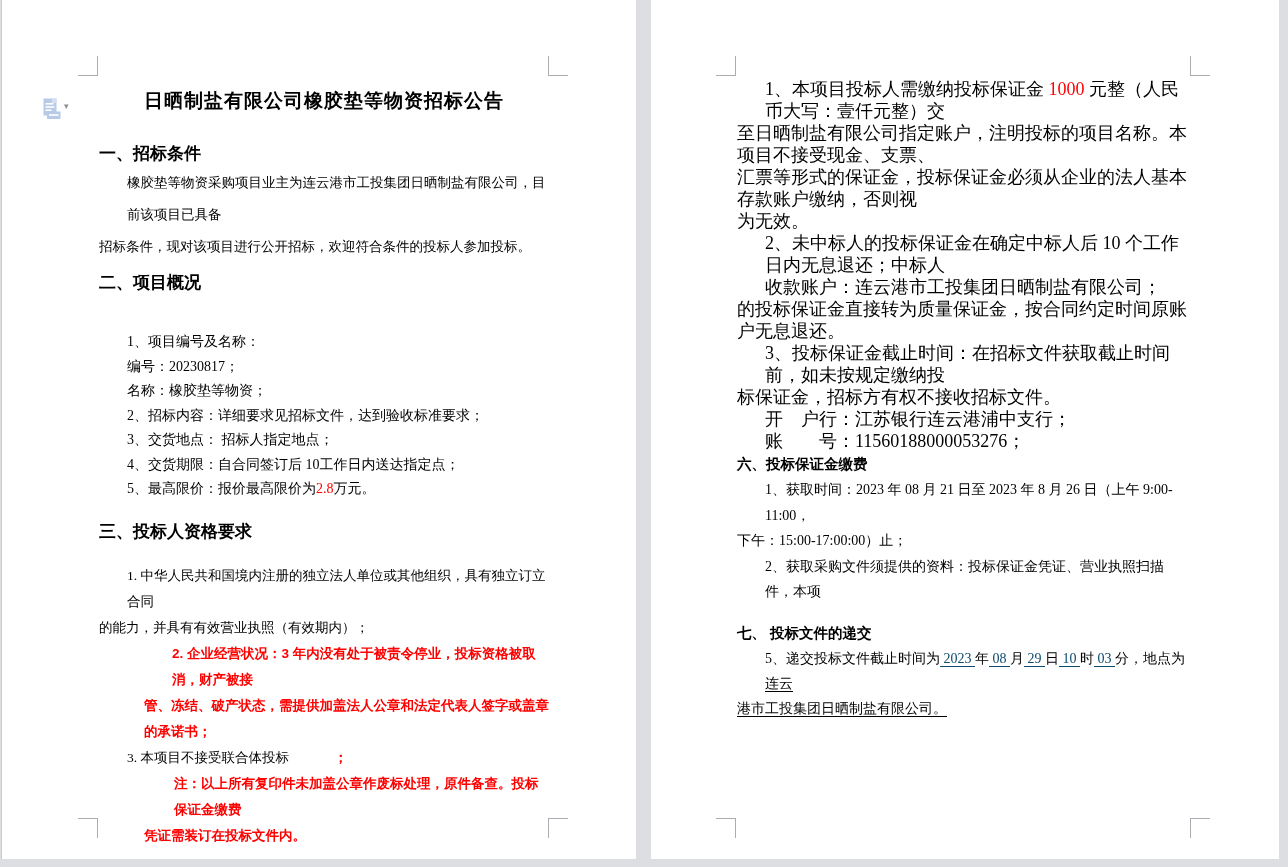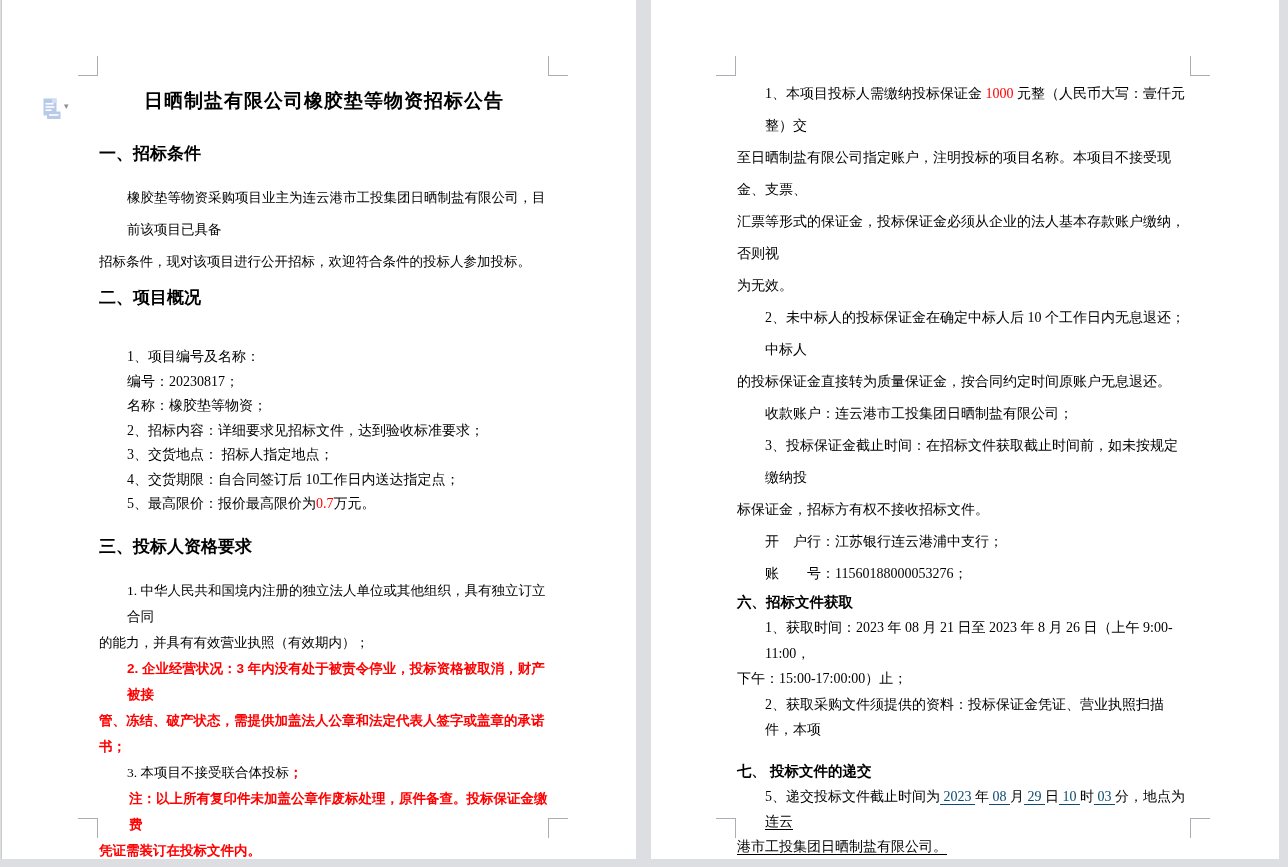--- a/index.html
+++ b/index.html
@@ -42,35 +42,35 @@
 
   
   .doc-title { padding-top:84px; font-size:19px; line-height:34px; font-weight:bold;
     text-align:center; letter-spacing:1px; white-space:nowrap;
     font-family:"Liberation Serif","DejaVu Serif",serif; }
   .h-big { margin-top:28px; font-size:17px; line-height:23px; font-weight:bold;
     font-family:"Liberation Sans","DejaVu Sans",sans-serif; }
   .h-big.h1m { margin-top:24px; }
   .h-big.h2m { margin-top:8px; }
   .h-big.h3m { margin-top:18px; }
-  .intro { margin-top:17px; font-size:13.5px; line-height:32px; }
+  .intro { margin-top:2px; font-size:13.5px; line-height:32px; }
   .s2list { margin-top:36px; font-size:14px; line-height:24.5px; }
   .s3list { margin-top:20px; font-size:13.5px; line-height:26px; }
 
   
-  .blockA { padding-top:78px; font-size:14px; line-height:32px; }
+  .blockA { padding-top:78px; font-size:18px; line-height:22px; }
   .blockB { font-size:14px; line-height:25.5px; }
   .blockC { font-size:14px; line-height:25px; }
   .h-small { font-size:14.5px; line-height:25px; font-weight:bold;
     font-family:"Liberation Sans","DejaVu Sans",sans-serif; }
   .h7m { margin-top:16px; }
 
   .red { color:#ff0000; }
   .redbold { color:#ff0000; font-weight:bold;
-    font-family:"Liberation Sans","DejaVu Sans",sans-serif; }
+    font-family:"Liberation Sans","DejaVu Sans",sans-serif;margin-left:45px; }
   .ru { color:#0c4a6e; text-decoration:underline; text-underline-offset:3px; }
   .bu { text-decoration:underline; text-underline-offset:3px; }
 </style>
 </head>
 <body>
 
 <div class="canvas">
 
   <div class="page page1">
     <div class="mark tl" style="left:76px; top:56px;"></div>
@@ -88,21 +88,21 @@
       </div>
 
       <div class="h-big h2m">二、项目概况</div>
       <div class="s2list">
         <span class="ln ind">1、项目编号及名称：</span>
         <span class="ln ind">编号：20230817；</span>
         <span class="ln ind">名称：橡胶垫等物资；</span>
         <span class="ln ind">2、招标内容：详细要求见招标文件，达到验收标准要求；</span>
         <span class="ln ind">3、交货地点：  招标人指定地点；</span>
         <span class="ln ind">4、交货期限：自合同签订后 10工作日内送达指定点；</span>
-        <span class="ln ind"><span>5、最高限价：报价最高限价为</span><span class="red">0.7</span><span>万元。</span></span>
+        <span class="ln ind"><span>5、最高限价：报价最高限价为</span><span class="red">2.8</span><span>万元。</span></span>
       </div>
 
       <div class="h-big h3m">三、投标人资格要求</div>
       <div class="s3list">
         <span class="ln ind">1. 中华人民共和国境内注册的独立法人单位或其他组织，具有独立订立合同</span>
         <span class="ln">的能力，并具有有效营业执照（有效期内）；</span>
         <span class="ln ind redbold">2. 企业经营状况：3 年内没有处于被责令停业，投标资格被取消，财产被接</span>
         <span class="ln redbold">管、冻结、破产状态，需提供加盖法人公章和法定代表人签字或盖章的承诺书；</span>
         <span class="ln ind"><span>3. 本项目不接受联合体投标</span><span class="redbold">；</span></span>
         <span class="ln ind30 redbold">注：以上所有复印件未加盖公章作废标处理，原件备查。投标保证金缴费</span>
@@ -133,29 +133,29 @@
     <div class="mark bl" style="left:65px; top:818px;"></div>
     <div class="mark br" style="left:539px; top:818px;"></div>
 
     <div class="col p2col">
       <div class="blockA">
         <span class="ln ind"><span>1、本项目投标人需缴纳投标保证金 </span><span class="red">1000</span><span> 元整（人民币大写：壹仟元整）交</span></span>
         <span class="ln">至日晒制盐有限公司指定账户，注明投标的项目名称。本项目不接受现金、支票、</span>
         <span class="ln">汇票等形式的保证金，投标保证金必须从企业的法人基本存款账户缴纳，否则视</span>
         <span class="ln">为无效。</span>
         <span class="ln ind">2、未中标人的投标保证金在确定中标人后 10 个工作日内无息退还；中标人</span>
+        <span class="ln ind">收款账户：连云港市工投集团日晒制盐有限公司；</span>
         <span class="ln">的投标保证金直接转为质量保证金，按合同约定时间原账户无息退还。</span>
-        <span class="ln ind">收款账户：连云港市工投集团日晒制盐有限公司；</span>
         <span class="ln ind">3、投标保证金截止时间：在招标文件获取截止时间前，如未按规定缴纳投</span>
         <span class="ln">标保证金，招标方有权不接收招标文件。</span>
         <span class="ln ind">开　户行：江苏银行连云港浦中支行；</span>
         <span class="ln ind">账　　号：11560188000053276；</span>
       </div>
 
-      <div class="h-small">六、招标文件获取</div>
+      <div class="h-small">六、投标保证金缴费</div>
       <div class="blockB">
         <span class="ln ind">1、获取时间：2023 年 08 月 21 日至 2023 年 8 月 26 日（上午 9:00-11:00，</span>
         <span class="ln">下午：15:00-17:00:00）止；</span>
         <span class="ln ind">2、获取采购文件须提供的资料：投标保证金凭证、营业执照扫描件，本项</span>
       </div>
 
       <div class="h-small h7m">七、 投标文件的递交</div>
       <div class="blockC">
         <span class="ln ind"><span>5、递交投标文件截止时间为</span><span class="ru"> 2023 </span><span>年</span><span class="ru"> 08 </span><span>月</span><span class="ru"> 29 </span><span>日</span><span class="ru"> 10 </span><span>时</span><span class="ru"> 03 </span><span>分</span><span>，地点为</span><span class="bu">连云</span></span>
         <span class="ln bu">港市工投集团日晒制盐有限公司。</span>

